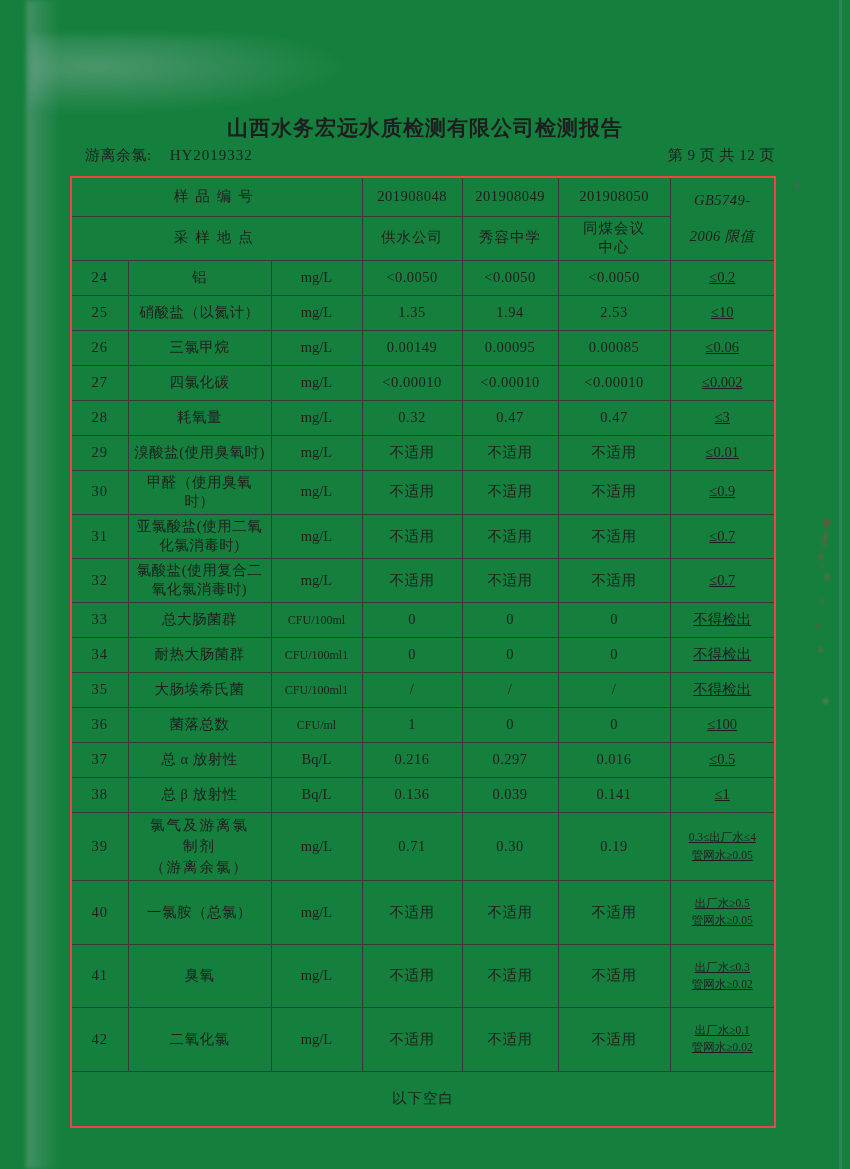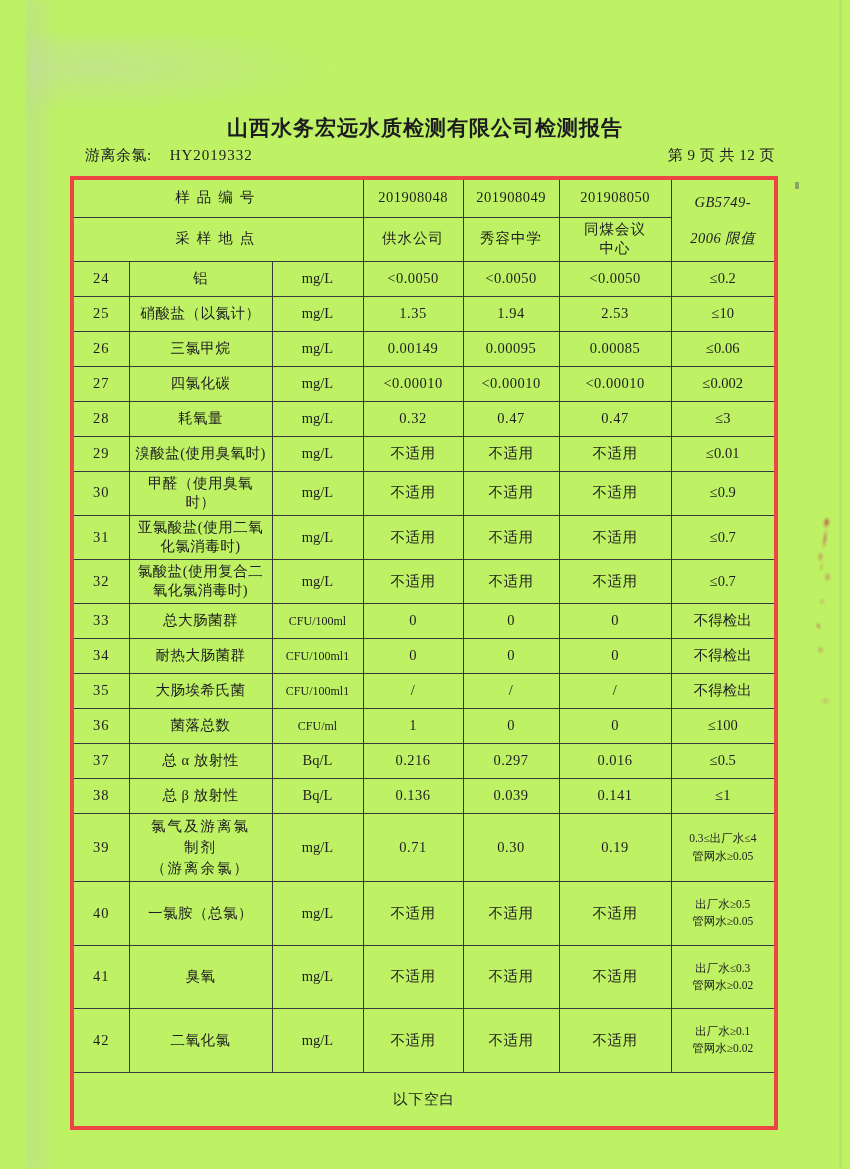--- a/index.html
+++ b/index.html
@@ -1,20 +1,20 @@
 <!DOCTYPE html>
 <html><head>
 <meta charset="utf-8">
 <style>
   html,body { margin:0; padding:0; }
   body { background:#ffffff; }
   .page {
     position:relative;
     width:850px; height:1169px;
-    background:#bef264;
+    background:#15803d;
     overflow:hidden;
     font-family:"Liberation Serif","DejaVu Serif",serif;
     color:#1d1d1f;
   }
   
   .scan-edge-left {
     position:absolute; left:26px; top:0; width:34px; height:1169px;
     background:linear-gradient(90deg, rgba(190,192,210,0.28), rgba(190,192,210,0.0));
     filter:blur(2px);
   }
@@ -34,21 +34,21 @@
   }
   .meta-row {
     position:absolute; left:85px; top:146px; width:690px;
     display:flex; justify-content:space-between; align-items:baseline;
     font-size:15px; letter-spacing:0.5px;
   }
   .report-no-value { margin-left:18px; letter-spacing:1px; }
   table.results {
     position:absolute; left:70px; top:176px; width:704px;
     border-collapse:collapse; table-layout:fixed;
-    border:4px solid #ef4444;
+    border:2px solid #ef4444;
   }
   table.results th, table.results td {
     border:1.5px solid #39393d;
     padding:2px 4px;
     font-weight:normal;
     text-align:center;
     vertical-align:middle;
     font-size:14.5px;
     line-height:1.35;
     overflow:hidden;
@@ -60,21 +60,21 @@
   th.standard-cell { font-size:15px; letter-spacing:0.5px; }
   .standard-inner { display:flex; flex-direction:column; justify-content:space-around; height:72px;font-style:italic; }
   .preline { white-space:pre-line; }
   tbody tr { height:35px; }
   td.c-num { font-size:14.5px; letter-spacing:1px; }
   td.c-name { text-align:left; padding-left:8px; font-size:15px; letter-spacing:0.5px; }
   td.c-name.multiline-center { text-align:center; padding-left:4px; letter-spacing:2px; line-height:1.45; }
   td.c-unit { font-size:14px; }
   td.c-unit.small-unit { font-size:12px; letter-spacing:0; }
   td.c-val { font-size:14.5px; letter-spacing:0.5px; }
-  td.c-limit { font-size:14.5px; }
+  td.c-limit { font-size:14.5px;text-decoration:underline; }
   td.c-limit.small-limit { font-size:11.5px; line-height:1.5; letter-spacing:0; padding:14px 2px; }
   tr.footer-row { height:56px; }
   td.footer-cell {
     text-align:left; vertical-align:top;
     padding:4px 8px; font-size:14.5px; letter-spacing:1px;
   }
   
   .ink { position:absolute; filter:blur(0.8px); }
   .ink-squiggle {
     left:817px; top:518px; width:13px; height:52px;

